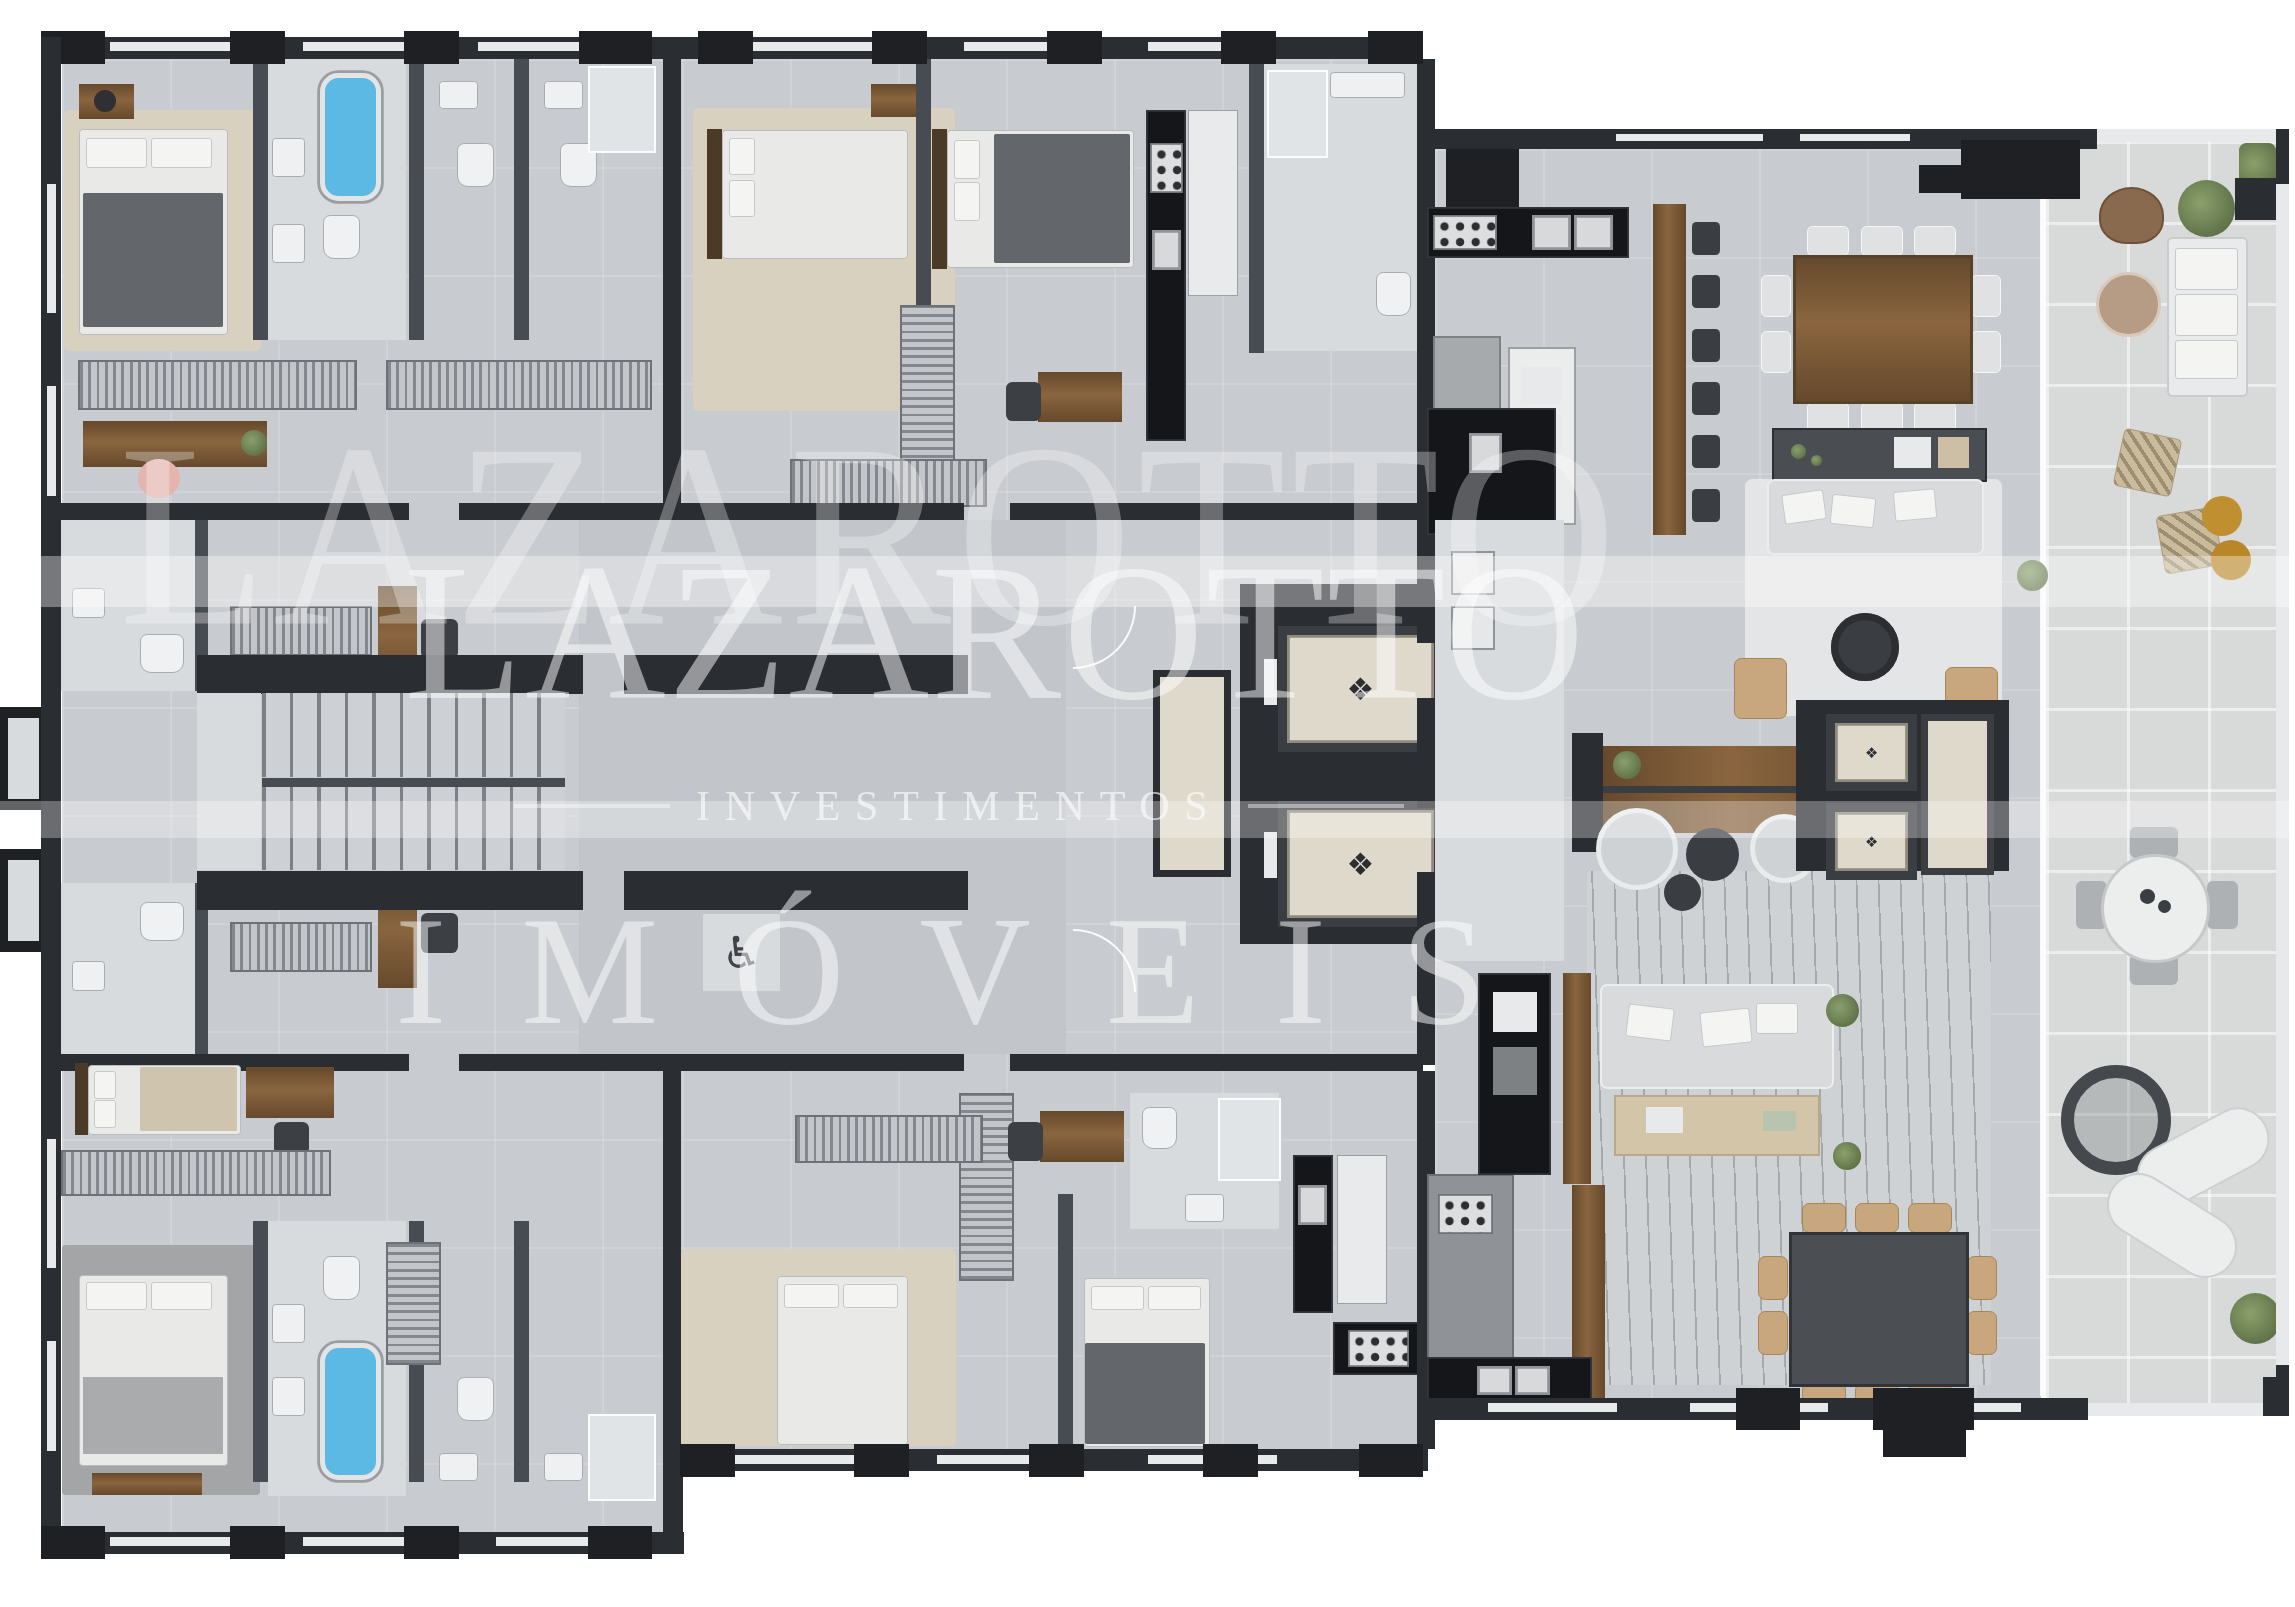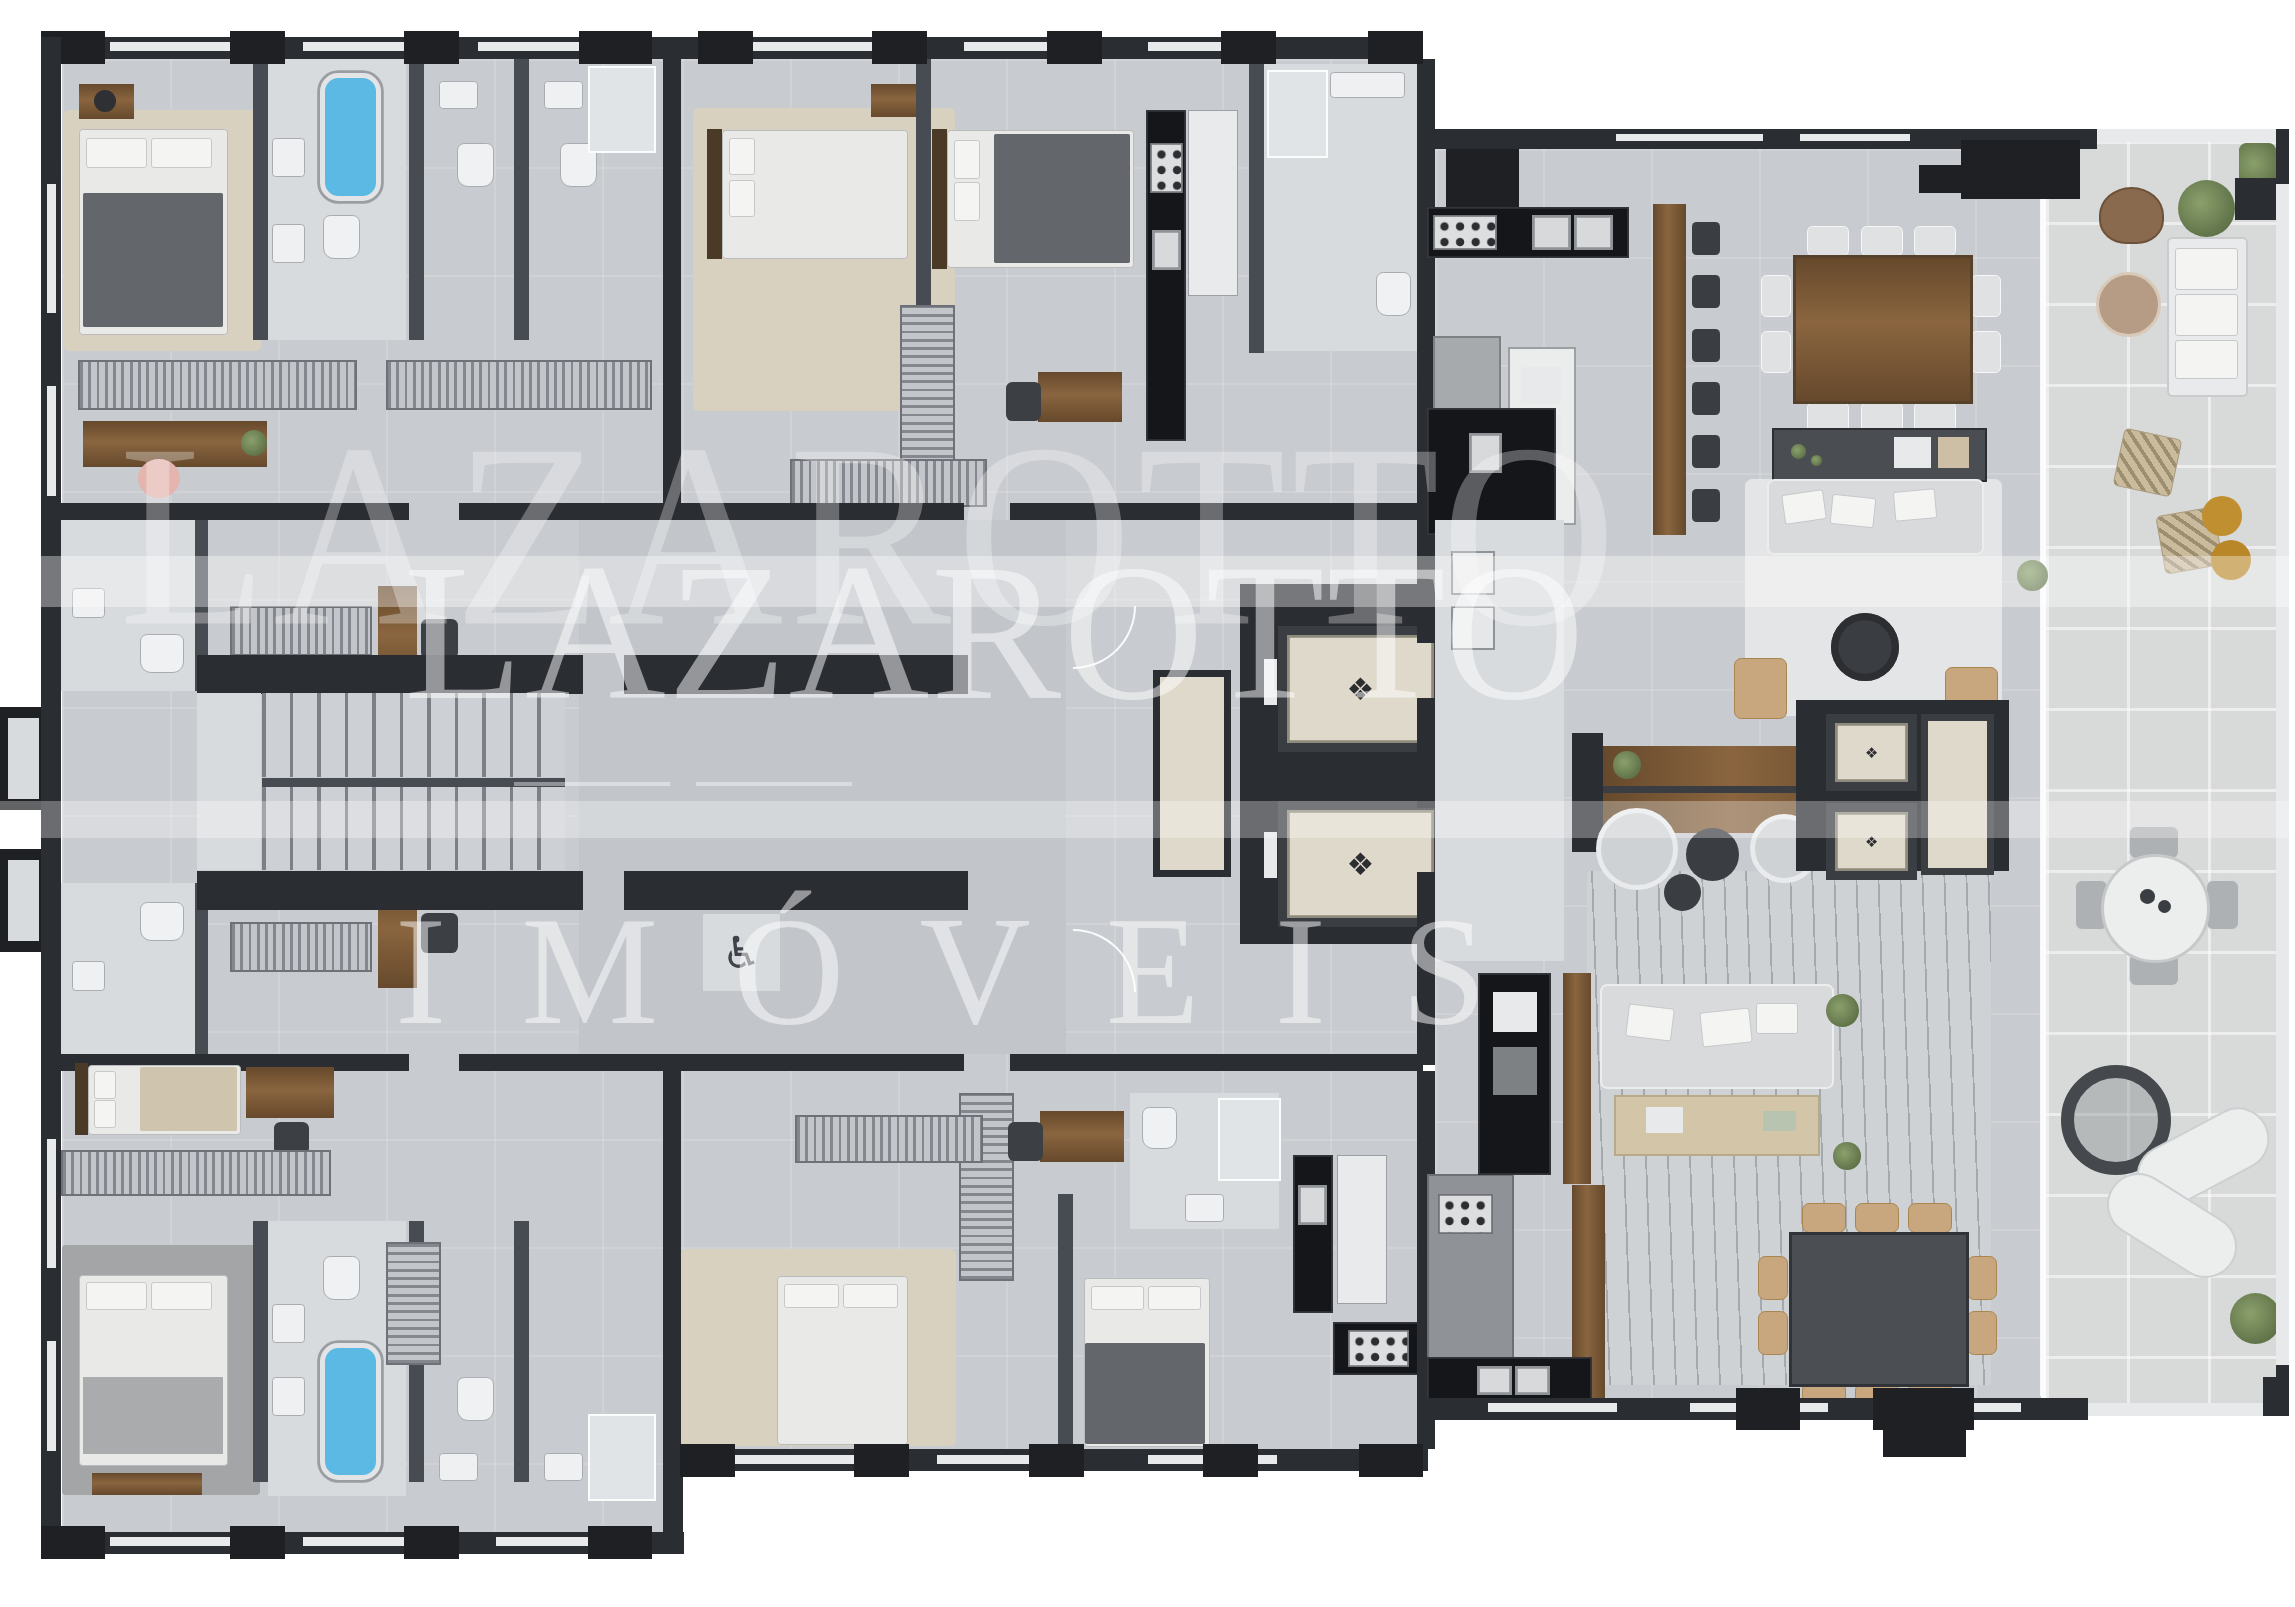--- a/index.html
+++ b/index.html
@@ -436,18 +436,19 @@
   <div class="abs sill" style="left:2276px;top:129px;width:13px;height:1287px"></div>
   <div class="abs wall" style="left:2276px;top:129px;width:13px;height:55px"></div>
   <div class="abs wall" style="left:2276px;top:1365px;width:13px;height:51px"></div>
 
   <div class="wmband" style="top:556px;height:51px"></div>
   <div class="wmband" style="top:801px;height:37px;background:rgba(255,255,255,.30)"></div>
   <div class="wm" style="left:119px;top:395px;font-size:243px;opacity:.30;letter-spacing:5.5px;transform:scaleY(1.08)">LAZAROTTO</div>
   <div class="wm" style="left:404px;top:520px;font-size:195px;opacity:.50;letter-spacing:1.8px">LAZAROTTO</div>
   <div class="wm" style="left:514px;top:782px;display:flex;align-items:center;gap:26px;opacity:.62">
     <span class="wmrule" style="width:156px;display:inline-block"></span>
+    <span style="font-size:42px;letter-spacing:14.7px">INVESTIMENTOS</span>
     <span class="wmrule" style="width:156px;display:inline-block"></span>
   </div>
   <div class="wm" style="left:395px;top:883px;font-size:154px;letter-spacing:75px;opacity:.50">IMÓVEIS</div>
 
 </div>
 
 
 </body></html>

